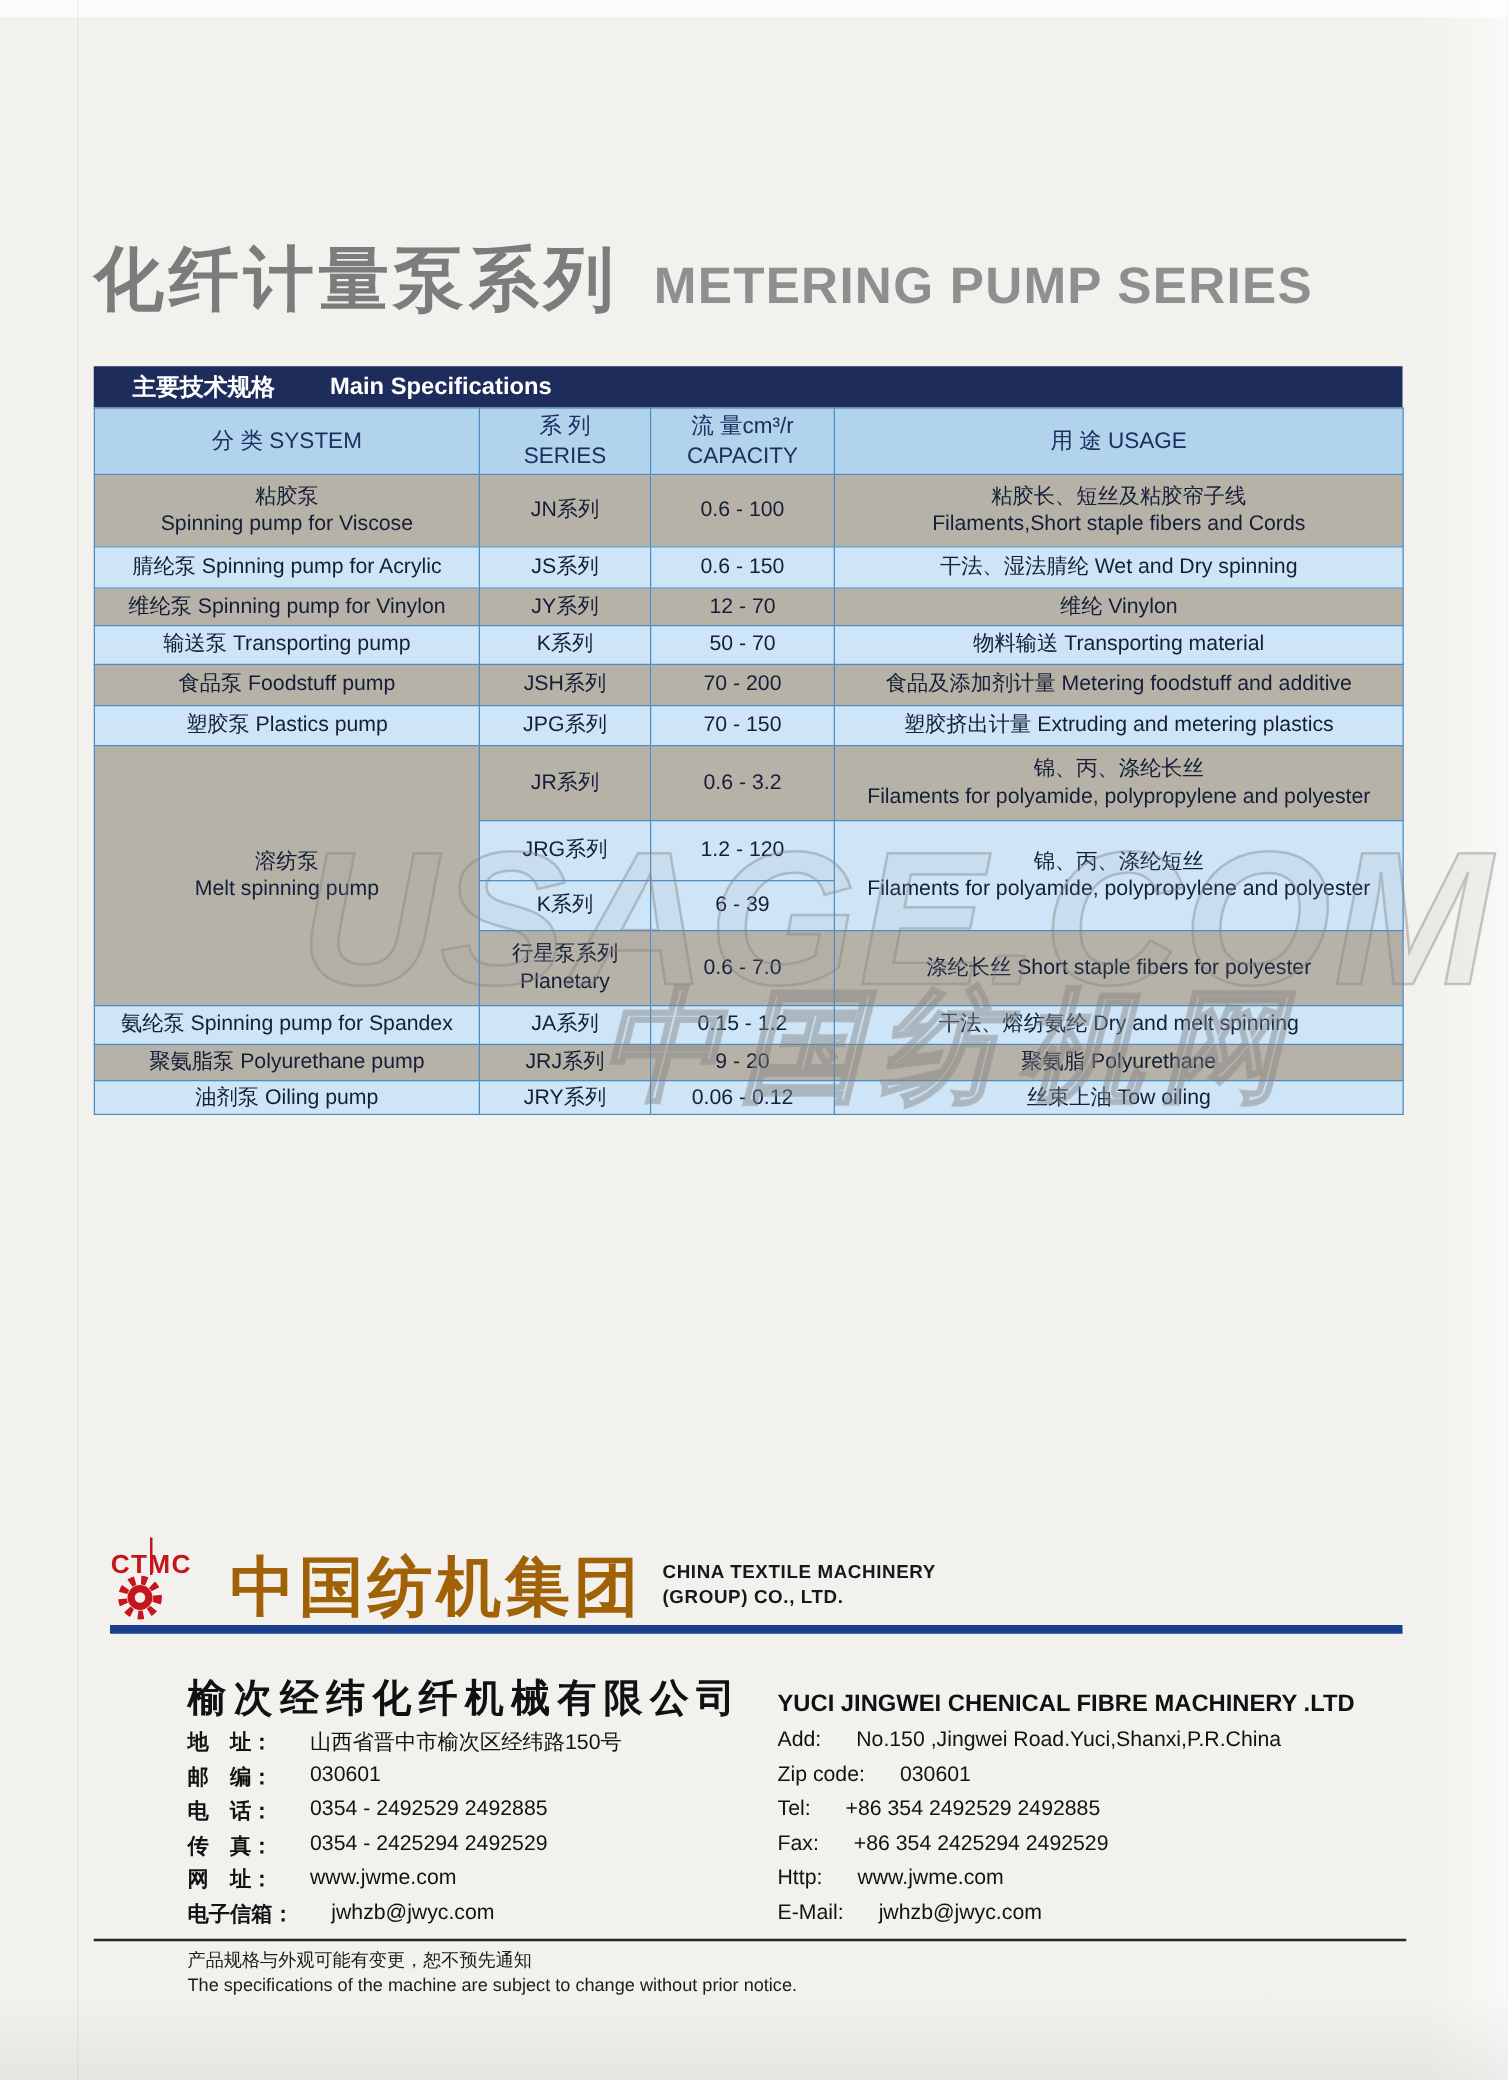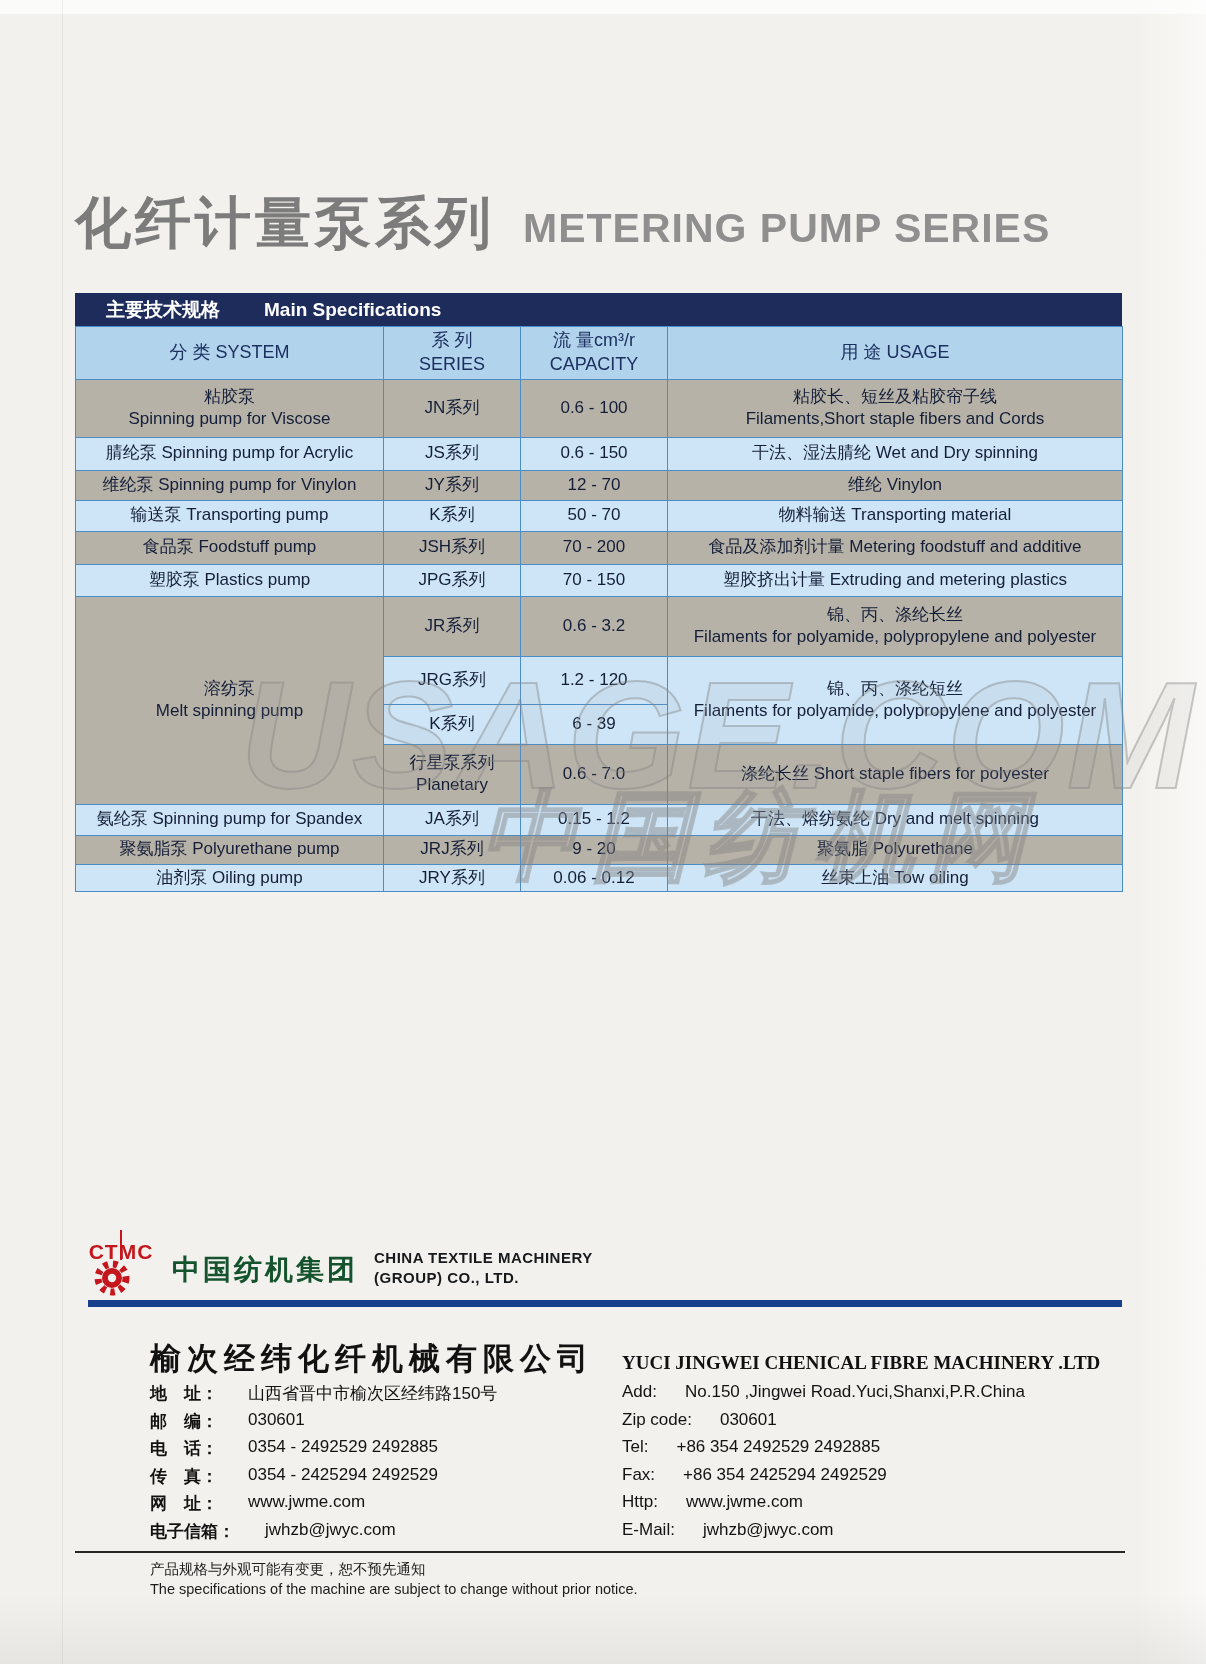--- a/index.html
+++ b/index.html
@@ -32,25 +32,25 @@
         color:rgba(160,160,160,.10); -webkit-text-stroke:2px rgba(130,130,130,.42); white-space:nowrap; }
   .wm1 { left:240px; top:648px; font-size:152px; letter-spacing:2px; }
   .wm2 { left:480px; top:772px; font-size:98px; letter-spacing:14px; }
 
   
   .logo-block { position:absolute; left:78px; top:1240px; display:flex; align-items:flex-start; }
   .ctmc { position:relative; width:86px; height:64px; color:var(--logo_red); }
   .ctmc-abbr { position:relative; font-size:21px; font-weight:bold; letter-spacing:1px; color:var(--logo_red); text-align:center; z-index:2; }
   .ctmc-needle { position:absolute; left:42px; top:-10px; width:2px; height:30px; background:var(--logo_red); }
   .ctmc-gear { position:absolute; left:14px; top:18px; }
-  .logo-zh { font-size:28px; font-weight:bold; color:#14532d; letter-spacing:3px; margin-left:8px; line-height:60px; }
+  .logo-zh { font-size:52px; font-weight:bold; color:#a16207; letter-spacing:3px; margin-left:20px; line-height:60px; }
   .logo-en { margin-left:16px; margin-top:8px; font-size:15px; font-weight:bold; color:#17181c; line-height:1.3; letter-spacing:.5px; }
   .logo-divider { position:absolute; left:88px; top:1300px; width:1034px; height:7px; background:var(--divider_blue); }
 
-  .company-row { position:absolute; left:150px; top:1338px; width:980px; display:flex; align-items:baseline;font-family:Liberation Serif, serif; }
+  .company-row { position:absolute; left:150px; top:1338px; width:980px; display:flex; align-items:baseline; }
   .company-zh { font-size:31px; font-weight:bold; color:#111; letter-spacing:6px; white-space:nowrap; }
   .company-en { font-size:19px; font-weight:bold; color:#111; margin-left:28px; white-space:nowrap; }
 
   .contacts-zh { position:absolute; left:150px; top:1382px; width:440px; }
   .contacts-en { position:absolute; left:622px; top:1382px; width:500px; }
   .contact-line { display:flex; font-size:17px; color:#121212; height:27.5px; align-items:flex-start; white-space:nowrap;gap:22px; }
   .contact-line .lbl { font-weight:bold; margin-right:8px; }
   .contacts-en .contact-line .lbl { font-weight:normal; margin-right:6px; }
 
   .footer-rule { position:absolute; left:75px; top:1551px; width:1050px; height:2px; background:#262626; }

